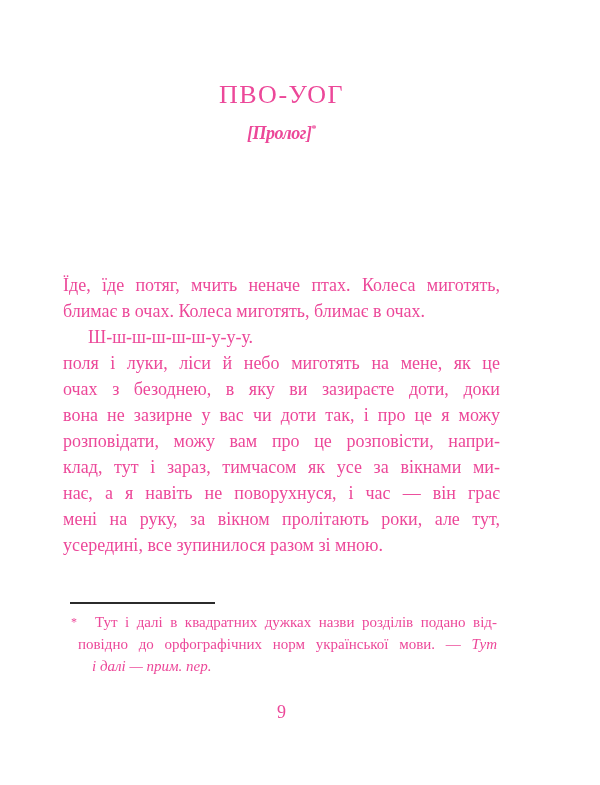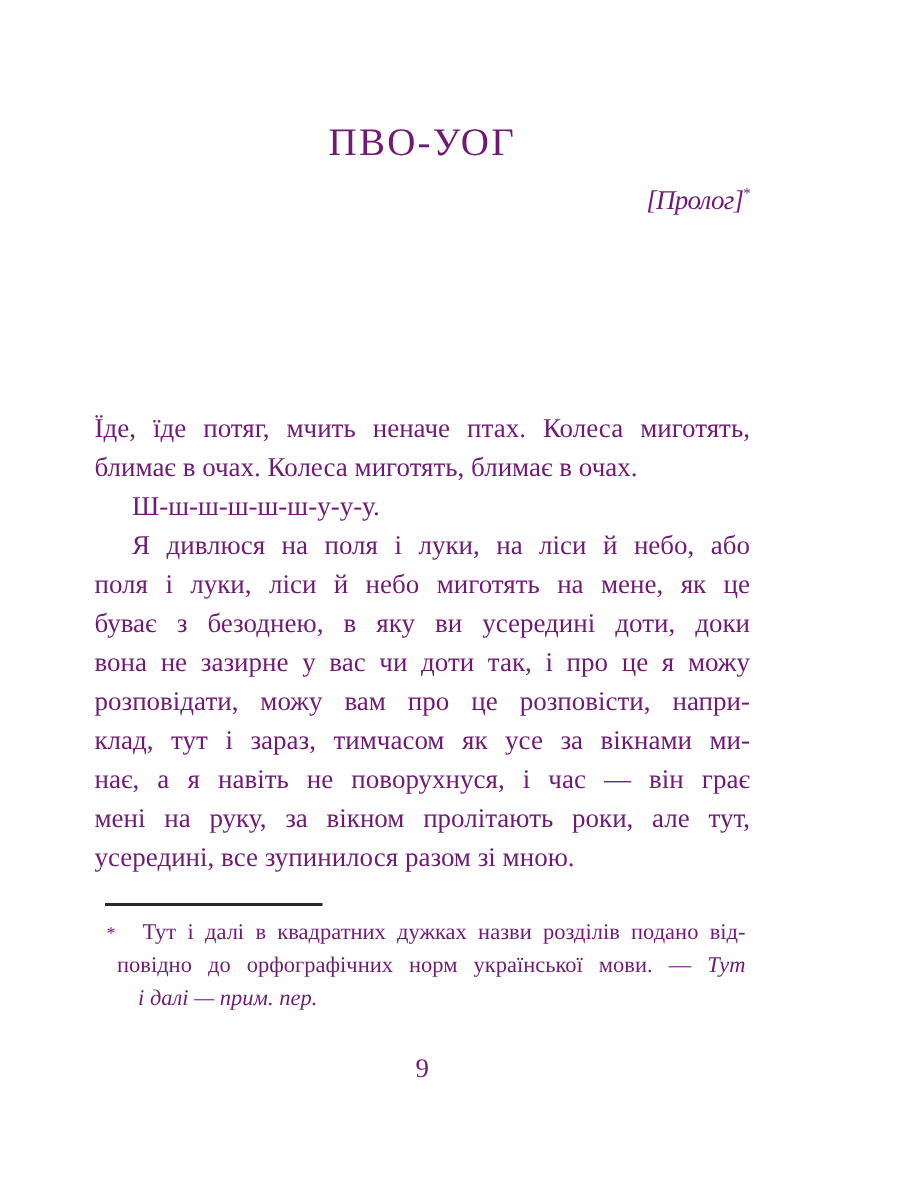--- a/index.html
+++ b/index.html
@@ -5,46 +5,47 @@
   html, body {
     margin: 0;
     padding: 0;
     background: #ffffff;
   }
   .page {
     position: relative;
     width: 600px;
     height: 785px;
     background: #ffffff;
-    color: #701a75;
+    color: #ec4899;
     font-family: "Liberation Serif", "DejaVu Serif", serif;
     overflow: hidden;
   }
   .chapter-title {
     position: absolute;
     top: 80px;
     left: 63px;
     width: 437px;
     margin: 0;
     text-align: center;
     font-size: 26px;
     font-weight: normal;
     letter-spacing: 1.5px;
     line-height: 30px;
   }
   .chapter-subtitle {
     position: absolute;
     top: 122px;
     left: 63px;
     width: 437px;
-    text-align: right;
+    text-align: center;
     font-size: 18px;
     font-style: italic;
     letter-spacing: -0.5px;
     line-height: 22px;
+    font-weight: bold;
   }
   .chapter-subtitle sup {
     font-size: 10px;
     font-style: normal;
     vertical-align: super;
     line-height: 0;
   }
   .body-text {
     position: absolute;
     top: 272px;
@@ -124,23 +125,22 @@
   <h1 class="chapter-title">ПВО-УОГ</h1>
 
   <div class="chapter-subtitle">
     <span>[Пролог]</span><sup>*</sup>
   </div>
 
   <div class="body-text">
     <div class="line">Їде, їде потяг, мчить неначе птах. Колеса миготять,</div>
     <div class="line endpara">блимає в очах. Колеса миготять, блимає в очах.</div>
     <div class="line endpara indent">Ш-ш-ш-ш-ш-ш-у-у-у.</div>
-    <div class="line indent">Я дивлюся на поля і луки, на ліси й небо, або</div>
     <div class="line">поля і луки, ліси й небо миготять на мене, як це</div>
-    <div class="line">буває з безоднею, в яку ви усередині доти, доки</div>
+    <div class="line">очах з безоднею, в яку ви зазираєте доти, доки</div>
     <div class="line">вона не зазирне у вас чи доти так, і про це я можу</div>
     <div class="line">розповідати, можу вам про це розповісти, напри-</div>
     <div class="line">клад, тут і зараз, тимчасом як усе за вікнами ми-</div>
     <div class="line">нає, а я навіть не поворухнуся, і час — він грає</div>
     <div class="line">мені на руку, за вікном пролітають роки, але тут,</div>
     <div class="line endpara">усередині, все зупинилося разом зі мною.</div>
   </div>
 
   <div class="footnote-rule"></div>
 

